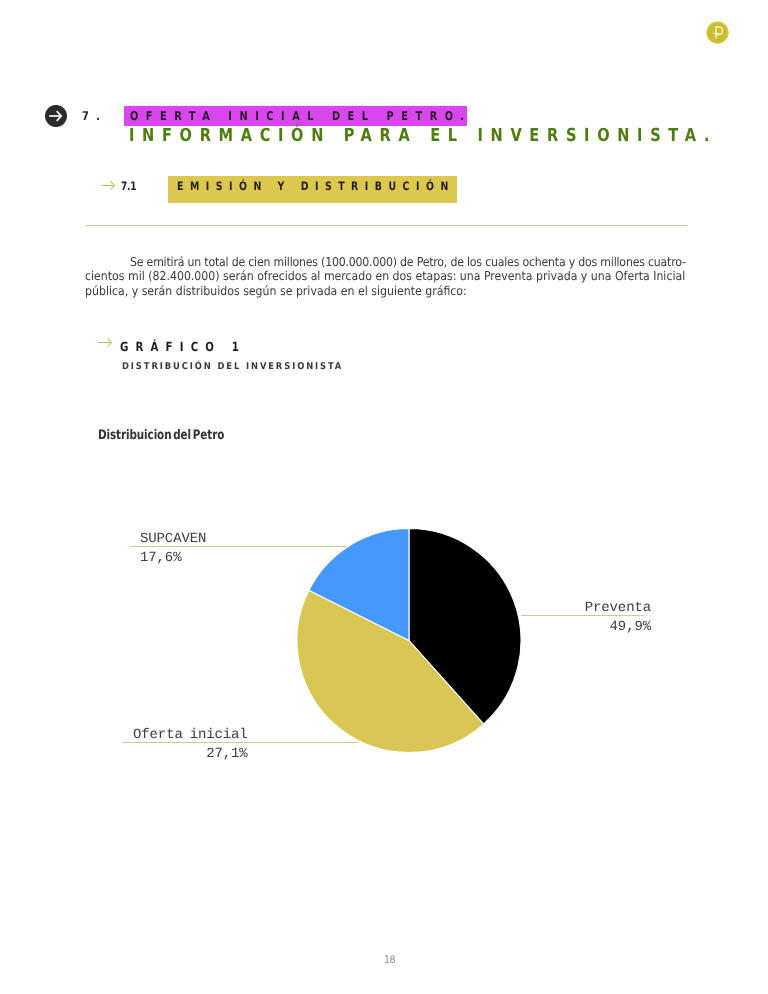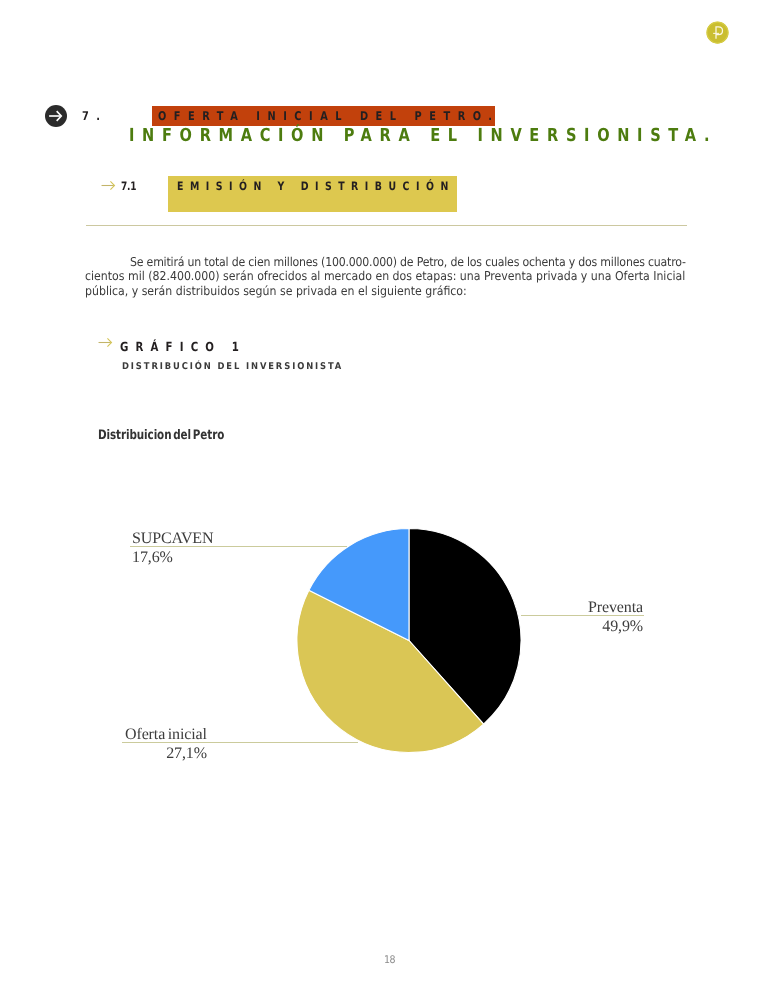--- a/index.html
+++ b/index.html
@@ -13,36 +13,36 @@
   
   .logo{position:absolute;left:706px;top:21px;width:23px;height:23px;}
 
   
   .arrow-badge{position:absolute;left:44.5px;top:104.5px;width:22px;height:22px;}
   .sec-num{position:absolute;left:82px;top:108px;font-size:12.1px;font-weight:bold;
            color:#231f20;letter-spacing:8.2px;line-height:16px;
            transform:scaleX(0.9);transform-origin:left top;
            font-family:"DejaVu Sans Condensed","DejaVu Sans",sans-serif;}
   .sec-title{position:absolute;left:124px;top:106px;height:20px;
-             background:#c2410c;color:#231f20;font-size:12.1px;font-weight:bold;
+             background:#d946ef;color:#231f20;font-size:12.1px;font-weight:bold;
              letter-spacing:8.36px;line-height:20px;padding:0 0 0 6px;white-space:pre;
              box-sizing:border-box;width:343px;
-             font-family:"DejaVu Sans Condensed","DejaVu Sans",sans-serif;margin-left:28px;}
+             font-family:"DejaVu Sans Condensed","DejaVu Sans",sans-serif;}
   .sq{display:inline-block;transform:scaleX(0.9);transform-origin:left center;}
   .sec-sub{position:absolute;left:129px;top:128px;color:#4d7c0f;font-size:18px;
            font-weight:bold;letter-spacing:8.52px;line-height:16px;white-space:pre;
            font-family:"DejaVu Sans Condensed","DejaVu Sans",sans-serif;}
 
   
   .sub-arrow{position:absolute;left:101px;top:179px;width:16px;height:13px;}
   .sub-num{position:absolute;left:121px;top:179px;font-size:11.6px;font-weight:bold;
            color:#231f20;line-height:14px;letter-spacing:-0.2px;
            transform:scaleX(0.86);transform-origin:left top;
            font-family:"DejaVu Sans Condensed","DejaVu Sans",sans-serif;}
-  .sub-title{position:absolute;left:168px;top:176px;height:36px;background:#ddc84f;
+  .sub-title{position:absolute;left:168px;top:176px;height:27px;background:#ddc84f;
              color:#231f20;font-size:11.6px;font-weight:bold;line-height:20px;
              letter-spacing:7.22px;padding:0 0 0 9px;white-space:pre;
              box-sizing:border-box;width:289px;
              font-family:"DejaVu Sans Condensed","DejaVu Sans",sans-serif;}
 
   .rule{position:absolute;left:86px;top:225px;width:601px;height:1px;background:#ccc8a0;}
 
   
   .para{position:absolute;left:85px;top:255px;width:600px;
         font-family:"DejaVu Sans Condensed","DejaVu Sans",sans-serif;
@@ -60,23 +60,23 @@
            color:#3b3b3b;line-height:12px;letter-spacing:1.9px;white-space:pre;
            font-family:"DejaVu Sans Condensed","DejaVu Sans",sans-serif;}
 
   
   .chart-title{position:absolute;left:98px;top:428px;font-size:13.2px;font-weight:bold;
                color:#333333;line-height:15px;word-spacing:-2px;letter-spacing:-0.1px;
                transform:scaleX(0.875);transform-origin:left top;
                font-family:"DejaVu Sans Condensed","DejaVu Sans",sans-serif;}
   .chart-area{position:absolute;left:0;top:0;width:768px;height:994px;}
 
-  .lbl{position:absolute;color:#3d3d3d;font-size:16px;line-height:12px;white-space:nowrap;
+  .lbl{position:absolute;color:#3d3d3d;font-size:14px;line-height:12px;white-space:nowrap;
        word-spacing:-1.3px;letter-spacing:-0.12px;
-       font-family:Liberation Serif, serif;}
+       font-family:Liberation Mono, monospace;margin-left:8px;}
   .lbl .v{display:block;margin-top:7px;}
 
   .pgnum{position:absolute;left:0;top:954px;width:779px;text-align:center;
          font-size:10.5px;line-height:12px;color:#8a8a8a;letter-spacing:-0.6px;
          font-family:"DejaVu Sans Condensed","DejaVu Sans",sans-serif;}
 </style>
 </head>
 <body>
 
 <div class="page">

